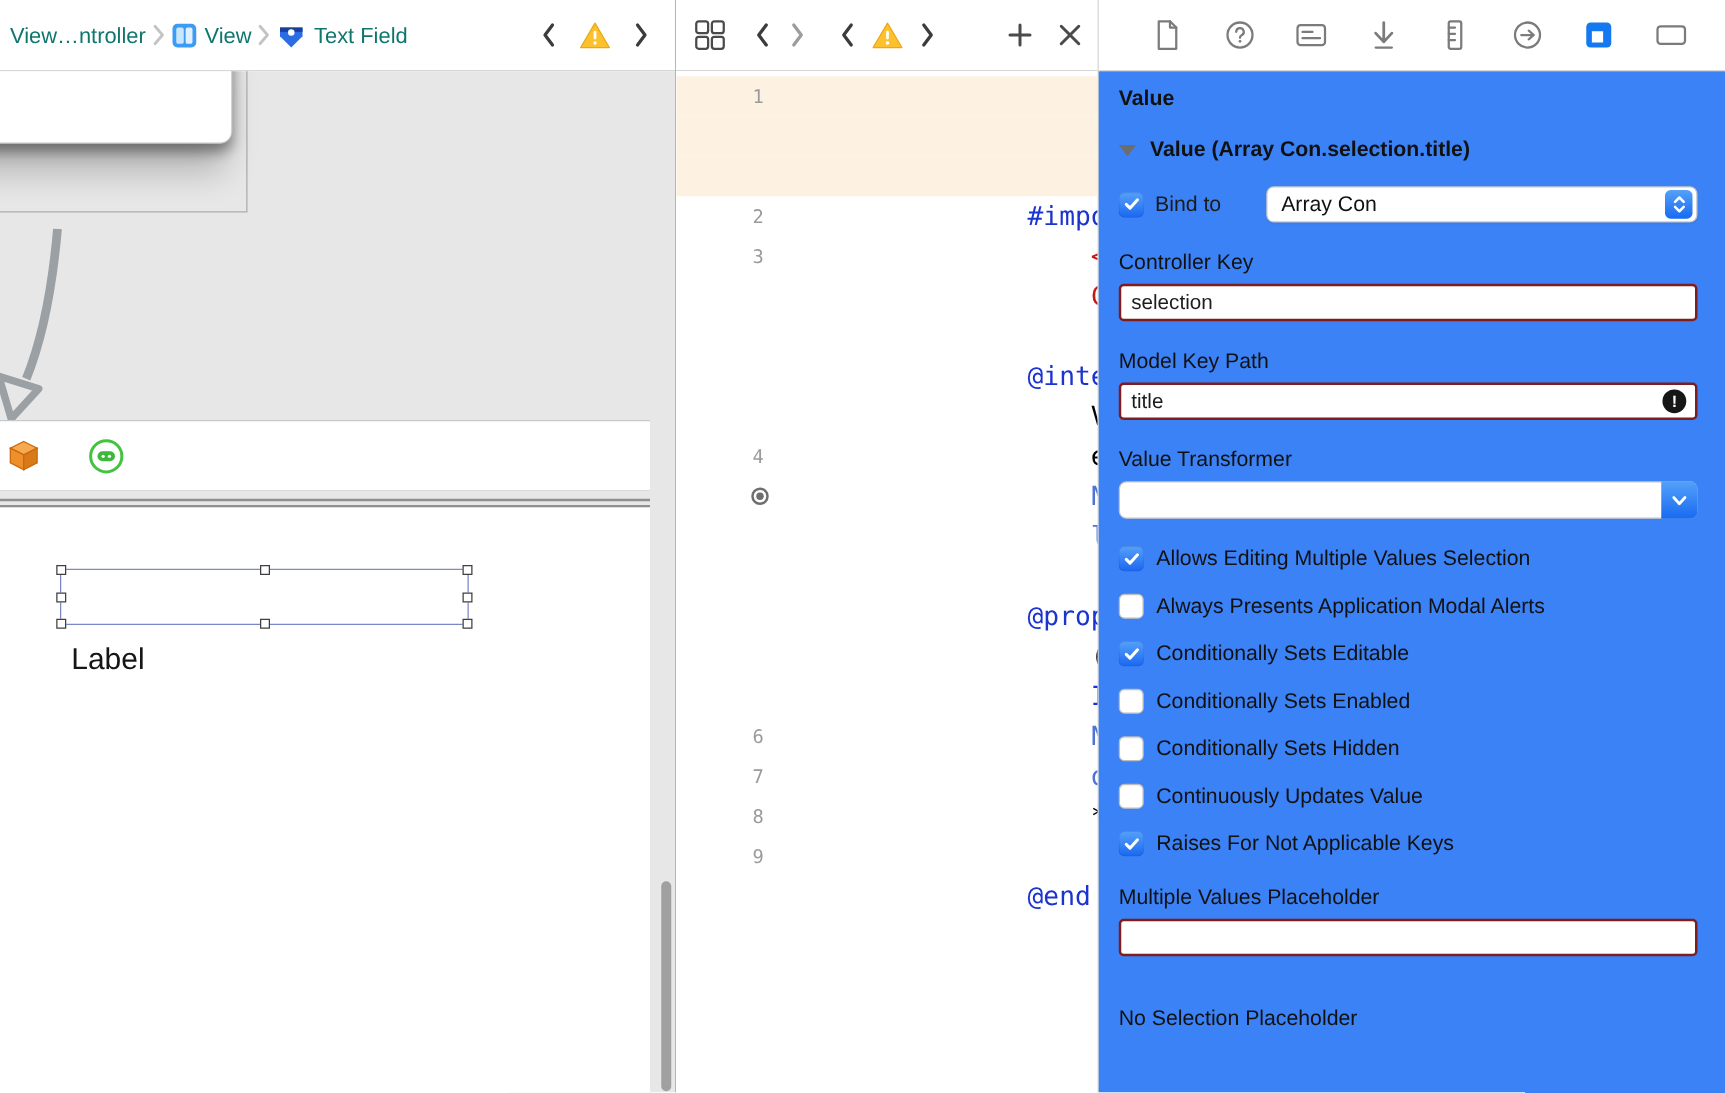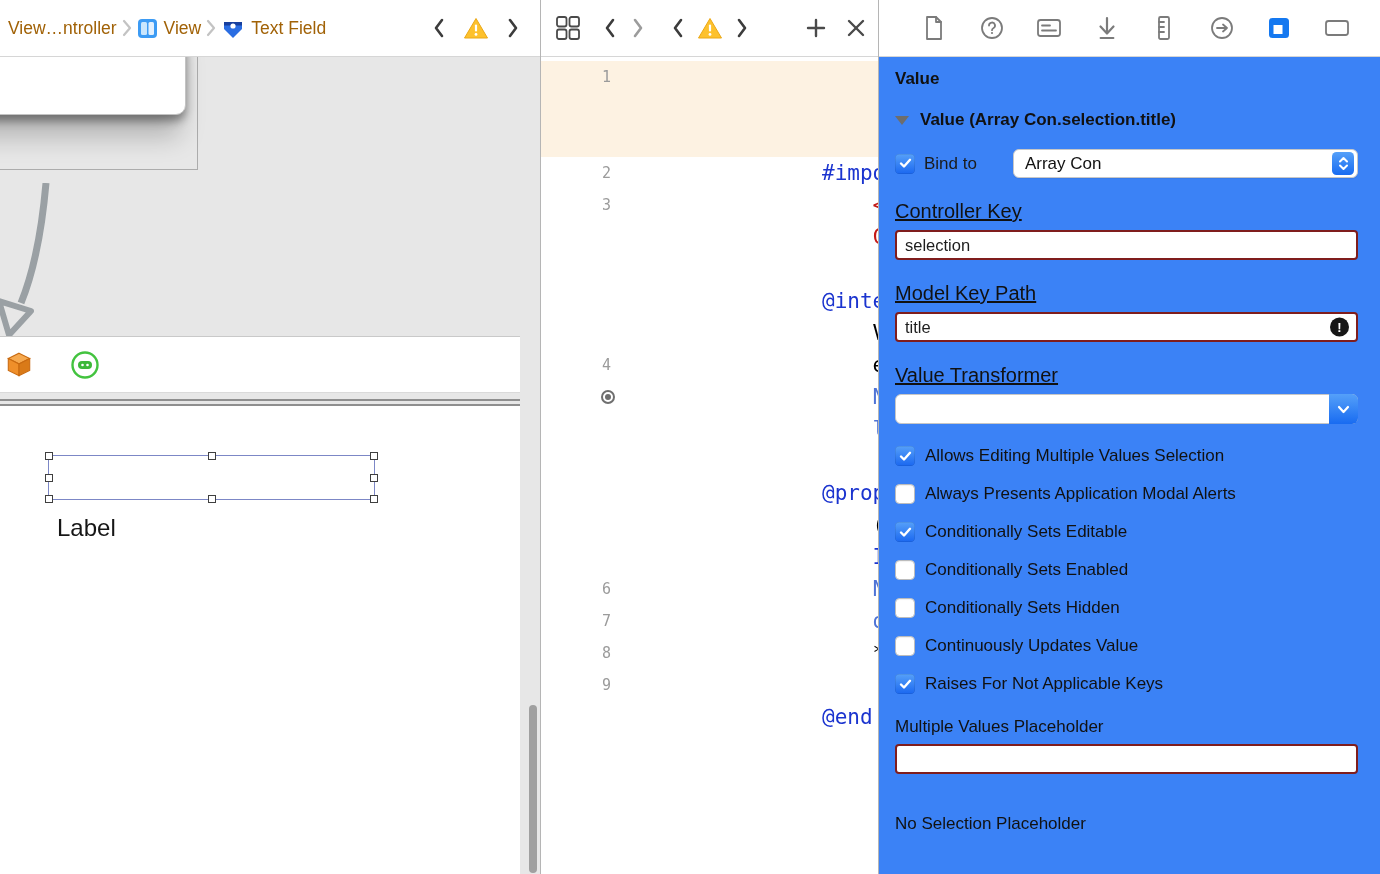--- a/index.html
+++ b/index.html
@@ -8,21 +8,21 @@
   .app { position:relative; width:1380px; height:874px; overflow:hidden; }
 
   
   .pane-left  { position:absolute; left:0;   top:0; width:541px; height:874px; border-right:1px solid #b5b5b5; background:#fff; }
   .pane-mid   { position:absolute; left:541px; top:0; width:338px; height:874px; border-right:1px solid #b5b5b5; background:#fff; }
   .pane-right { position:absolute; left:879px; top:0; width:501px; height:874px; background:#fff; }
 
   .topbar { height:57px; border-bottom:1px solid #d6d6d6; background:#fff; display:flex; align-items:center; }
 
   
-  .jumpbar { padding:0 10px 0 8px; font-size:17.5px; color:#a16207; gap:5px; }
+  .jumpbar { padding:0 10px 0 8px; font-size:17.5px; color:#0f766e; gap:5px; }
   .jump-item { display:flex; align-items:center; gap:6px; white-space:nowrap; cursor:default; }
   .jump-sep svg { display:block; }
   .navgrp { margin-left:auto; display:flex; align-items:center; gap:17px; padding-right:10px; }
 
   .chev { display:block; }
   .chev polyline { fill:none; stroke:#3c3c3c; stroke-width:2.6; stroke-linecap:round; stroke-linejoin:round; }
   .chev.dim polyline { stroke:#9c9c9c; }
   .sep polyline { fill:none; stroke:#c3c3c3; stroke-width:2.2; stroke-linecap:round; stroke-linejoin:round; }
 
   
@@ -91,21 +91,21 @@
   .cbx polyline { fill:none; stroke:#fff; stroke-width:2.4; stroke-linecap:round; stroke-linejoin:round; }
   .bind-label { font-size:17px; }
 
   .popup { margin-left:27px; flex:1; height:29px; border:1px solid #c7c7c7; border-radius:6px; background:#fff;
            display:flex; align-items:center; box-shadow:0 1px 1px rgba(0,0,0,.06); }
   .popup-text { flex:1; padding-left:11px; font-size:17px; color:#111; }
   .popup-cap { width:22px; height:23px; margin-right:3px; border-radius:4.5px; background:linear-gradient(#55a0f9,#186bf1);
                display:flex; align-items:center; justify-content:center; }
   .popup-cap polyline { fill:none; stroke:#fff; stroke-width:2; stroke-linecap:round; stroke-linejoin:round; }
 
-  .field-label { margin-top:22px; font-size:20px; color:#111;text-decoration:underline; }
+  .field-label { margin-top:22px; font-size:17px; color:#111; }
   .tfield { margin-top:7px; height:30px; border:2px solid #7f1d1d; border-radius:4px; background:#fff; position:relative; }
   .tfield input { width:100%; height:100%; border:none; outline:none; background:transparent; font-size:16.5px;
                   padding:0 28px 0 8px; color:#1d1d1d; font-family:inherit; }
   .tfield input.noicon { padding-right:8px; }
   .err-badge { position:absolute; right:7px; top:50%; transform:translateY(-50%); width:19px; height:19px; border-radius:50%;
                background:#161616; color:#fff; font-size:13px; font-weight:700; display:flex; align-items:center; justify-content:center; }
 
   .combo { margin-top:7px; height:30px; border:1px solid #c6c6c6; border-radius:6px; background:#fff; position:relative; }
   .combo-cap { position:absolute; right:-1px; top:-1px; width:29px; height:30px; border-radius:0 6px 6px 0;
                background:linear-gradient(#55a0f9,#186bf1); display:flex; align-items:center; justify-content:center; }

